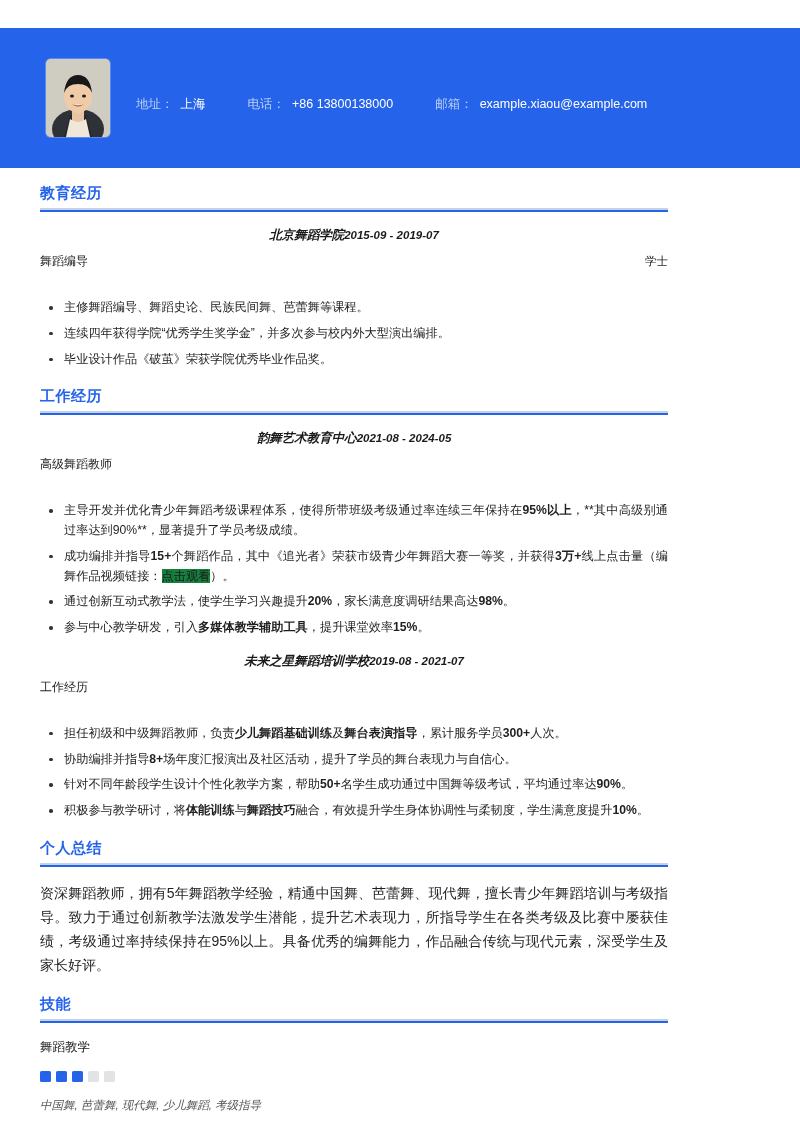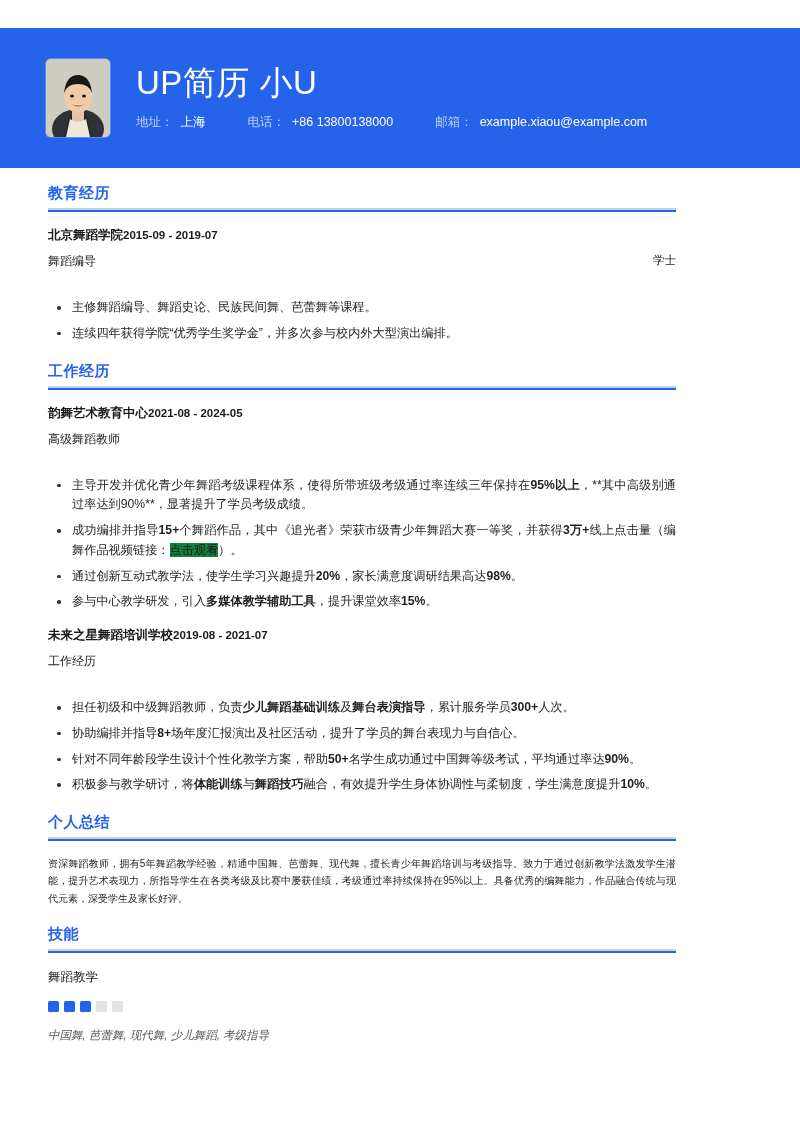--- a/index.html
+++ b/index.html
@@ -52,47 +52,48 @@
     white-space:nowrap;
     font-size:12.5px;
     gap:8px;
   }
   .contact-group { display:flex; align-items:baseline; margin-right:34px; }
   .contact-group:last-child { margin-right:0; }
   .c-label { color:#bed0f6; margin-right:7px; }
   .c-value { color:#ffffff; }
 
   
-  .body-wrap { position:absolute; left:8px; top:168px; width:708px; padding:0 40px; }
+  .body-wrap { position:absolute; left:0; top:168px; width:708px; padding:0 40px; }
 
   .section { margin-top:18px; }
   .section:first-child { margin-top:16px; }
 
   .sec-title {
     color:#2563eb;
     font-size:15px;
     font-weight:700;
     letter-spacing:.5px;
     padding-bottom:5px;
   }
   .sec-rule-top { height:2px; background:#c5d2e3; }
   .sec-rule-bot { height:2px; background:#2563eb; }
 
   .entry { margin-top:15px; }
   .entry-row {
     display:flex;
-    justify-content:flex-start;
+    justify-content:center;
     align-items:baseline;
+    font-style:italic;
   }
   .org { font-size:12.5px; font-weight:700; color:#1a1a1a; }
   .date { font-size:11.5px; font-weight:700; color:#1a1a1a; white-space:nowrap; }
   .role-row {
     display:flex;
     justify-content:space-between;
-    align-items:flex-start;
+    align-items:center;
     margin-top:9px;
     gap:24px;
   }
   .role { font-size:12px; color:#222; }
   .degree { font-size:11.5px; color:#222; white-space:nowrap; }
 
   .bullets { margin-top:28px; list-style:none; }
   .bullets li {
     position:relative;
     padding-left:24px;
@@ -113,21 +114,21 @@
   }
   .bullets b { font-weight:700; }
   .inline-link {
     color:#1a1a1a;
     background:#15803d;
     text-underline-offset:2px;
   }
 
   .summary-text {
     margin-top:14px;
-    font-size:10px;
+    font-size:14px;
     line-height:1.72;
     color:#1f1f1f;
     text-align:justify;
   }
 
   .skill-block { margin-top:16px; }
   .skill-name { font-size:12.5px; font-weight:400; color:#1a1a1a; }
   .level-row { margin-top:15px; display:flex; gap:5px; }
   .lvl { width:11px; height:11px; border-radius:1.5px; background:#e2e3e5; }
   .lvl.on { background:#2563eb; }
@@ -153,21 +154,20 @@
         <ellipse cx="32" cy="37" rx="14" ry="17" fill="#f0cba8"></ellipse>
         <path d="M18 34 q2 -18 14 -18 q12 0 14 18 q-3 -9 -14 -9 q-11 0 -14 9 z" fill="#181818"></path>
         <ellipse cx="26" cy="37" rx="2" ry="1.6" fill="#201a16"></ellipse>
         <ellipse cx="38" cy="37" rx="2" ry="1.6" fill="#201a16"></ellipse>
         <path d="M26 45 q6 5 12 0 q-6 3 -12 0 z" fill="#8a4f45"></path>
         <path d="M27 45 q5 1 10 0 q-5 2 -10 0 z" fill="#ffffff"></path>
         <path d="M24 60 q8 6 16 0 l4 18 h-24 z" fill="#efe7d8"></path>
       </svg>
     </div>
     <div class="identity">
-      <div class="name">UP简历 小U</div>
       <div class="contacts">
         <div class="contact-group">
           <span class="c-label">地址：</span>
           <span class="c-value">上海</span>
         </div>
         <div class="contact-group">
           <span class="c-label">电话：</span>
           <span class="c-value">+86 13800138000</span>
         </div>
         <div class="contact-group">
@@ -189,20 +189,21 @@
           <span class="org">北京舞蹈学院</span>
           <span class="date">2015-09 - 2019-07</span>
         </div>
         <div class="role-row">
           <span class="role">舞蹈编导</span>
           <span class="degree">学士</span>
         </div>
         <ul class="bullets">
             <li>主修舞蹈编导、舞蹈史论、民族民间舞、芭蕾舞等课程。</li>
             <li>连续四年获得学院“优秀学生奖学金”，并多次参与校内外大型演出编排。</li>
+            <li>毕业设计作品《破茧》荣获学院优秀毕业作品奖。</li>
           </ul>
       </div>
     </div>
 
     <div class="section">
       <div class="sec-title">工作经历</div>
       <div class="sec-rule-top"></div>
       <div class="sec-rule-bot"></div>
       <div>
           <div class="entry">

